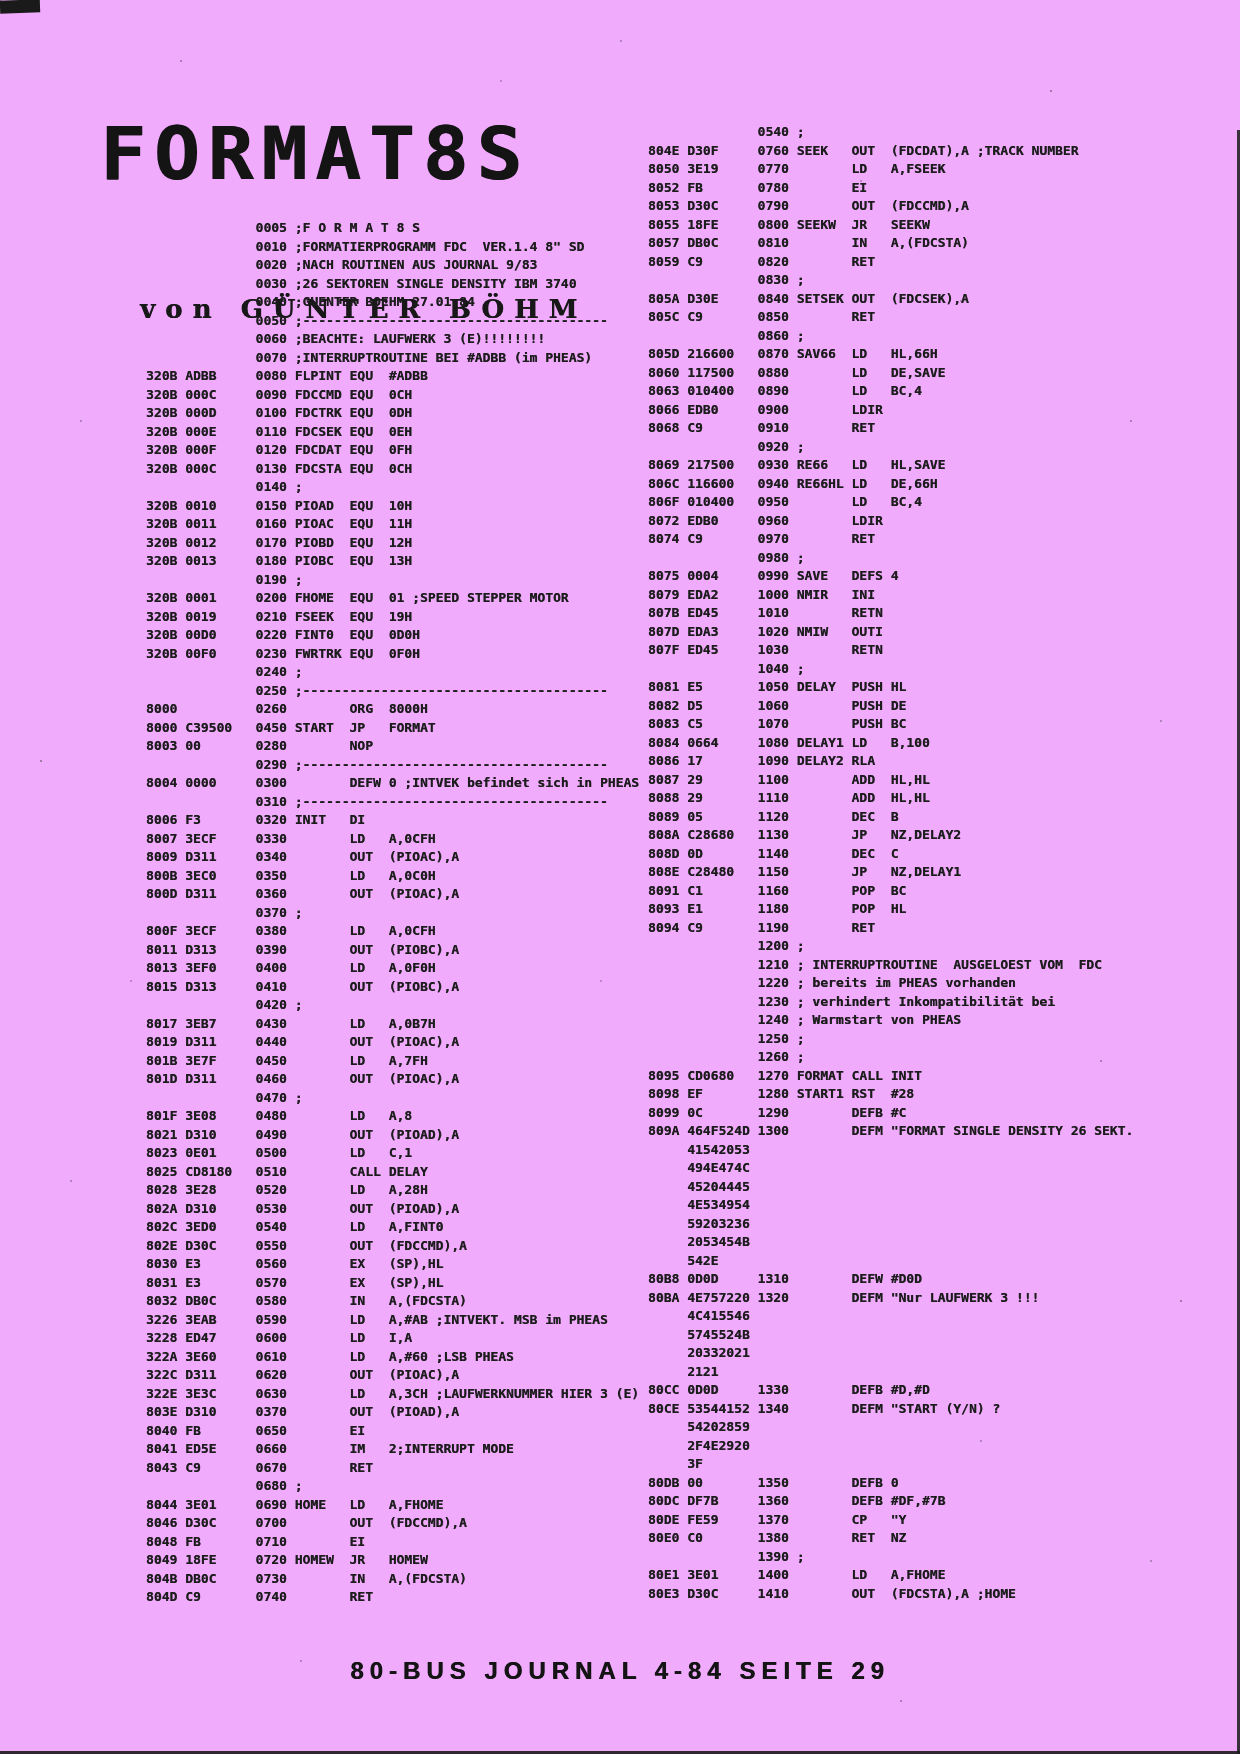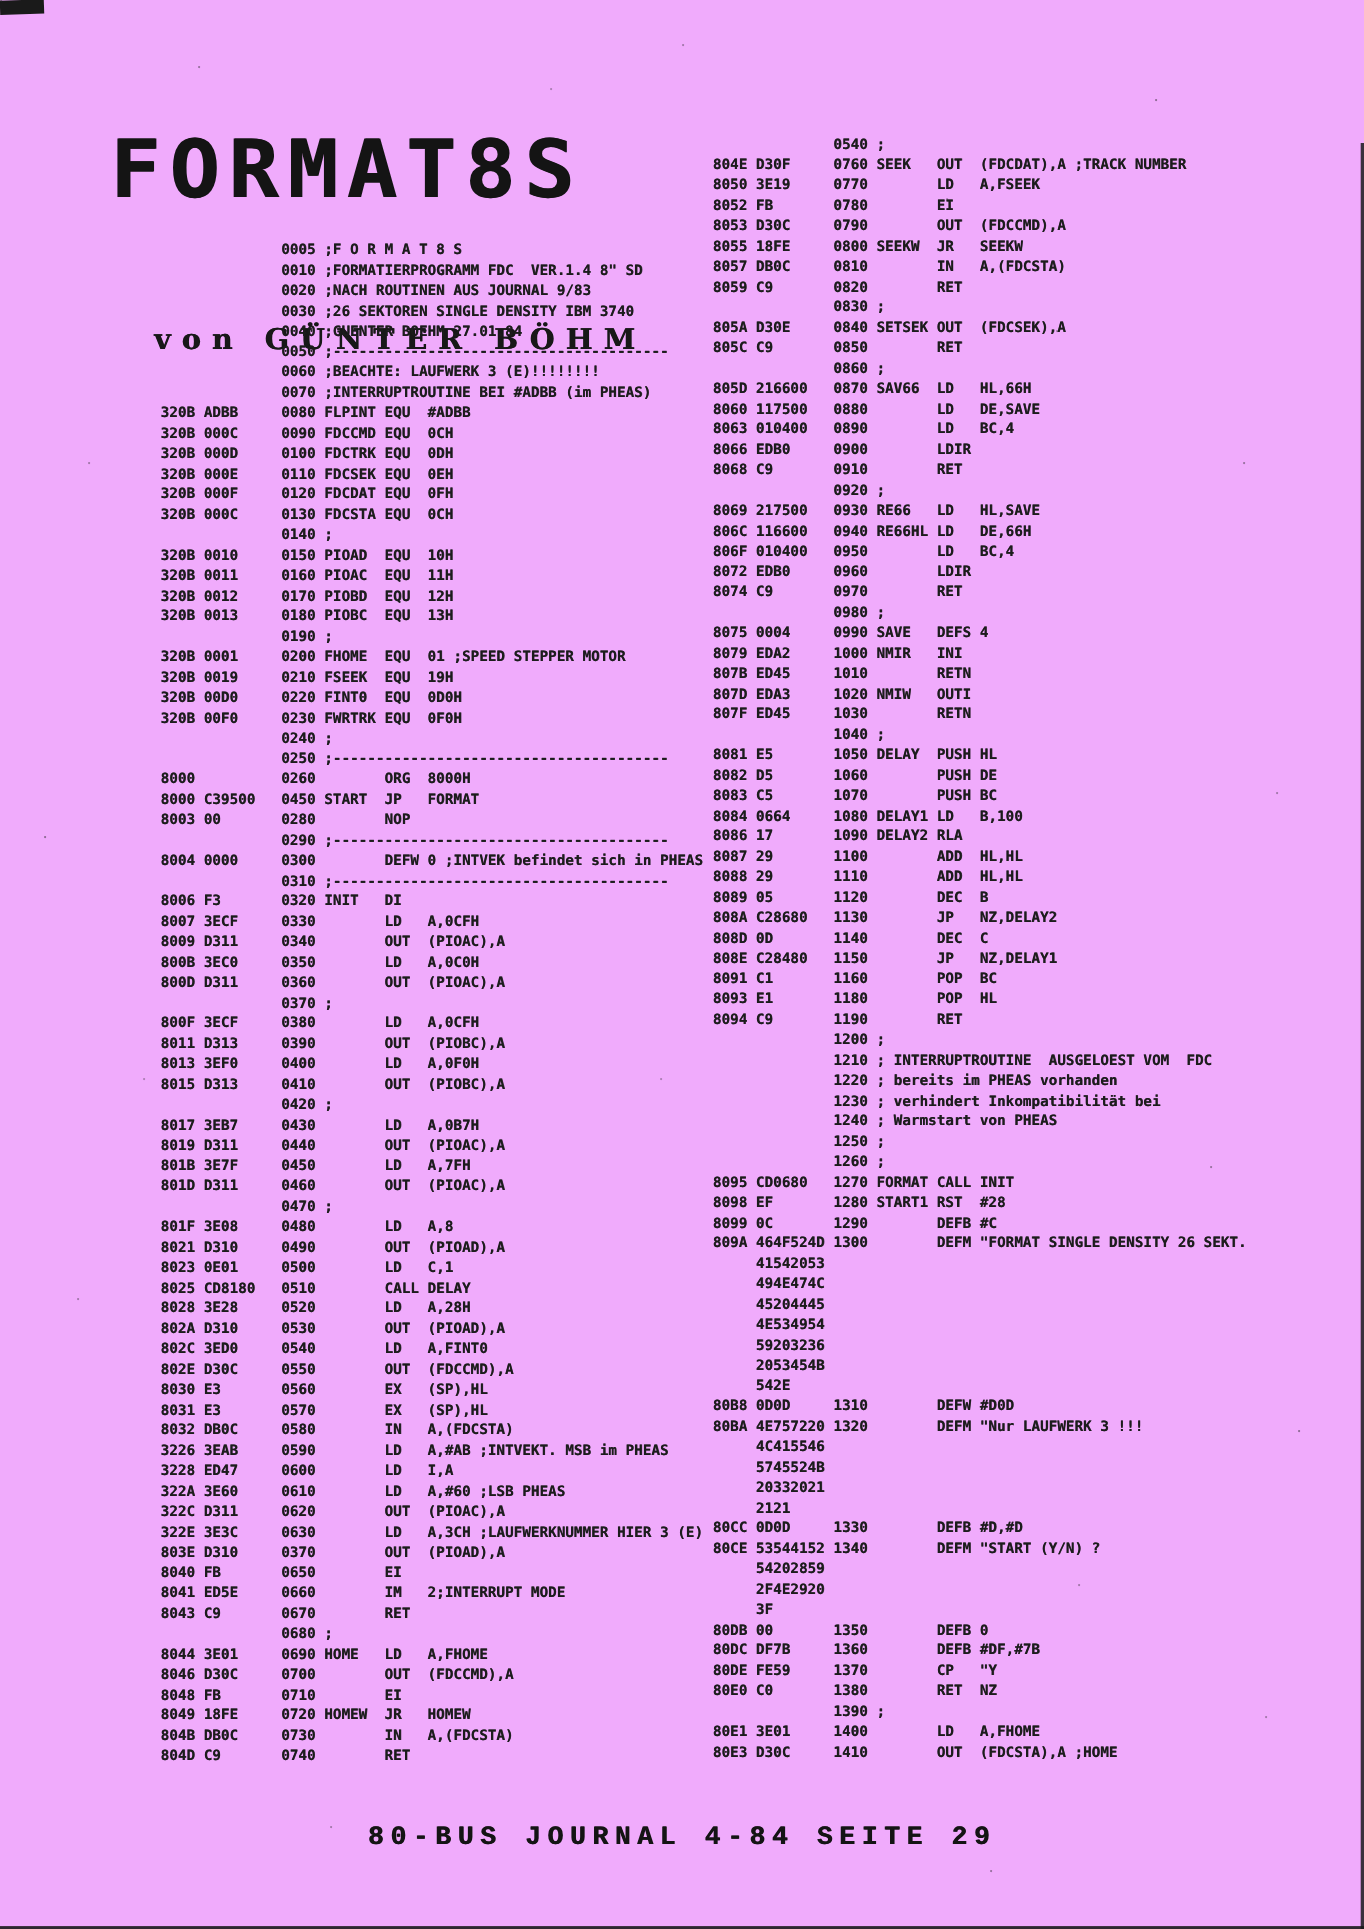--- a/index.html
+++ b/index.html
@@ -53,21 +53,21 @@
     white-space:pre;
     font-family:"DejaVu Sans Mono", monospace;
     font-weight:bold;
     font-size:13px;line-height:18.5px;
     color:#1c1c1c;
     text-shadow:.3px 0 0 rgba(28,28,28,.8);
   }
   .footer{
     position:absolute;left:0;top:1656px;width:100%;
     text-align:center;
-    font-family:Liberation Mono, monospace;
+    font-family:Liberation Sans, sans-serif;
     font-weight:bold;font-size:24px;line-height:30px;
     letter-spacing:6px;color:#141414;
     text-shadow:.6px 0 0 #141414;
   }
 </style>
 </head>
 <body>
 
 <div class="page">
 

